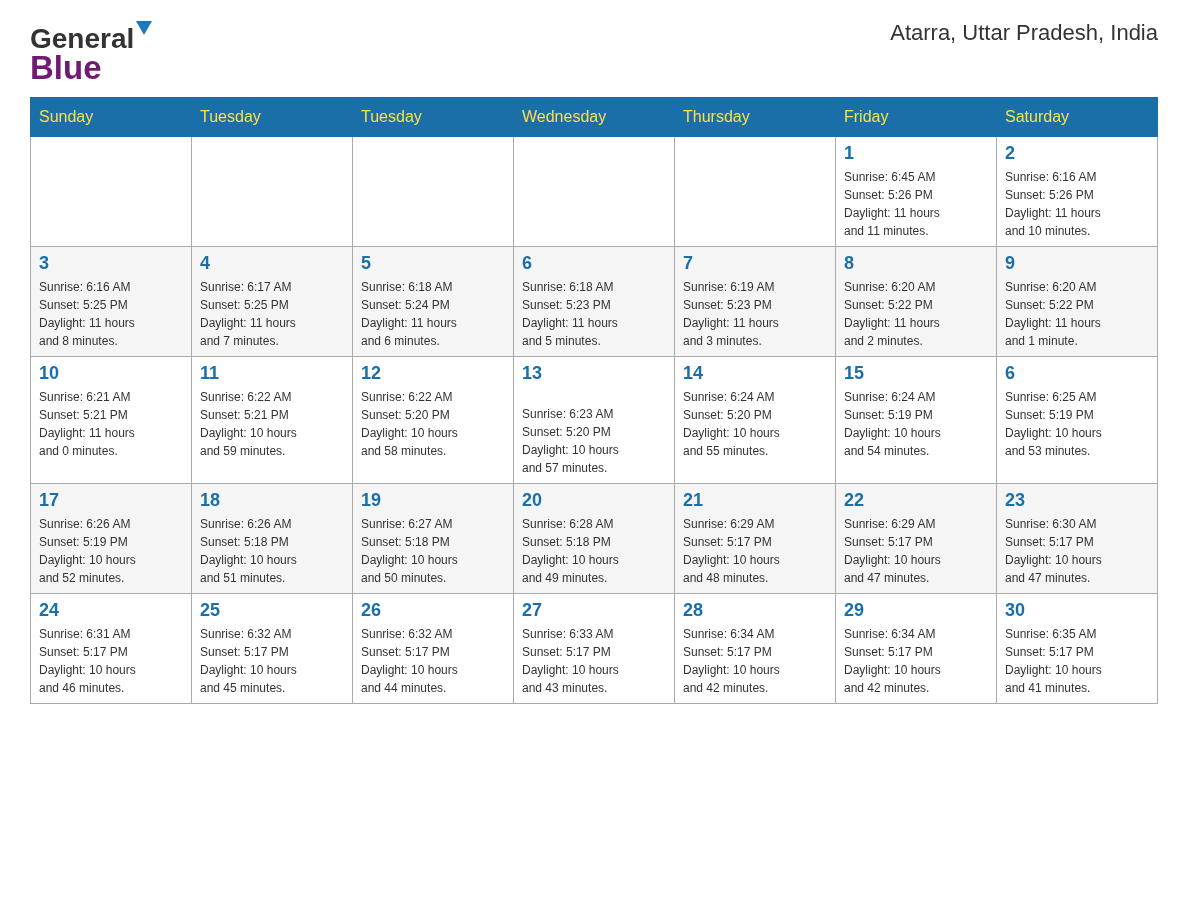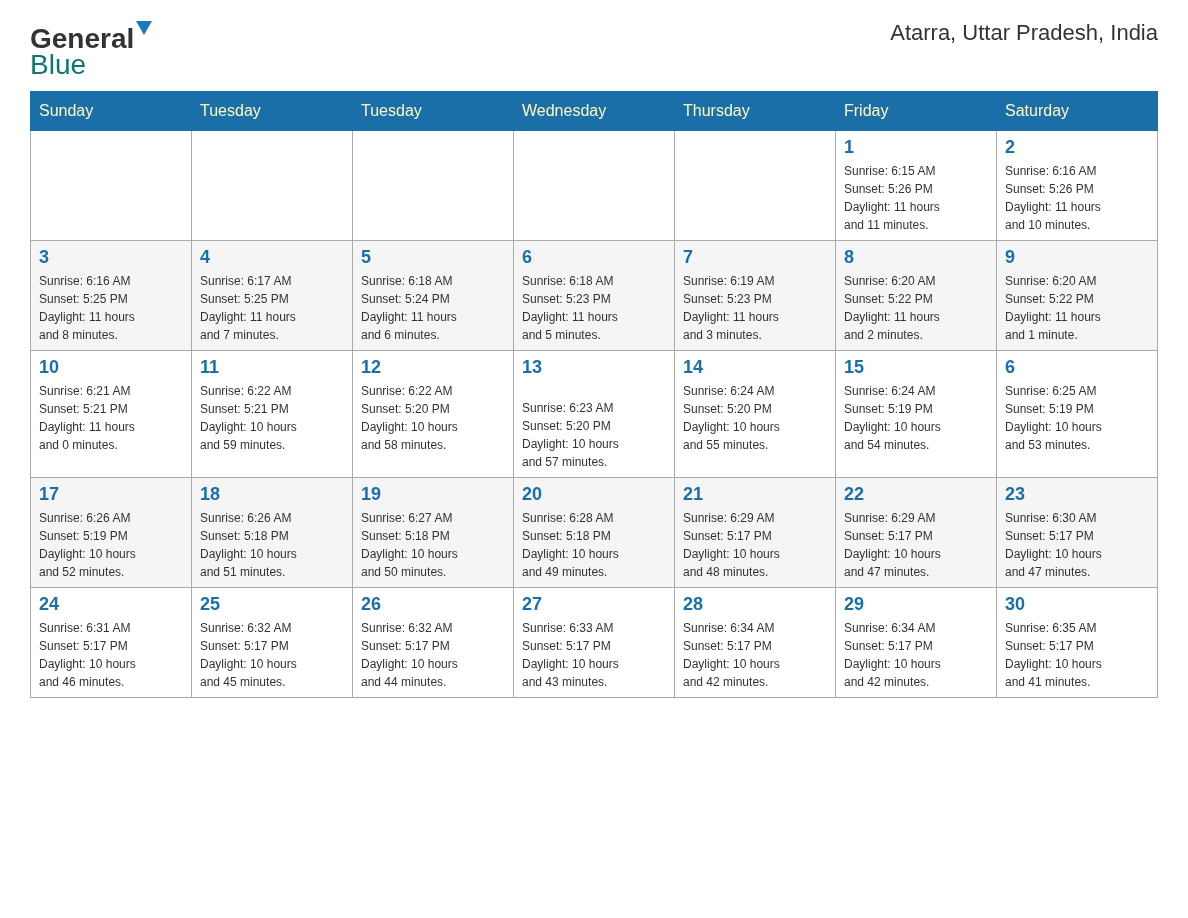--- a/index.html
+++ b/index.html
@@ -34,23 +34,23 @@
       height: 0;
       border-left: 8px solid transparent;
       border-right: 8px solid transparent;
       border-top: 14px solid #1a7abf;
       margin-left: 2px;
       vertical-align: middle;
       position: relative;
       top: -4px;
     }
     .logo-blue {
-      color: #0f766e;
-      font-size: 28px;
-      font-weight: normal;
+      color: #701a75;
+      font-size: 33px;
+      font-weight: bold;
       margin-top: -4px;
     }
     .title-area {
       text-align: right;
     }
     .month-title {
       font-size: 52px;
       font-weight: normal;
       color: #222;
       line-height: 1.1;
@@ -60,21 +60,21 @@
       color: #333;
       margin-top: 0;
     }
     table {
       width: 100%;
       border-collapse: collapse;
       margin-top: 10px;
     }
     th {
       background-color: #1a6fa8;
-      color: #fef9c3;
+      color: #fde047;
       padding: 10px 8px;
       text-align: left;
       font-size: 16px;
       font-weight: normal;
       border: 1px solid #1a6fa8;
     }
     td {
       border: 1px solid #aaa;
       vertical-align: top;
       padding: 6px 8px;
@@ -138,21 +138,21 @@
   </thead>
   <tbody id="calendar-body">
   <tr class="week-row">
         <td class="empty-cell"></td>
         <td class="empty-cell"></td>
         <td class="empty-cell"></td>
         <td class="empty-cell"></td>
         <td class="empty-cell"></td>
         <td>
           <span class="day-num">1</span>
-          <div class="day-info" style="white-space: pre-line;">Sunrise: 6:15 AM
+          <div class="day-info" style="white-space: pre-line;">Sunrise: 6:45 AM
 Sunset: 5:26 PM
 Daylight: 11 hours
 and 11 minutes.</div>
         </td>
         <td>
           <span class="day-num">2</span>
           <div class="day-info" style="white-space: pre-line;">Sunrise: 6:16 AM
 Sunset: 5:26 PM
 Daylight: 11 hours
 and 10 minutes.</div>

